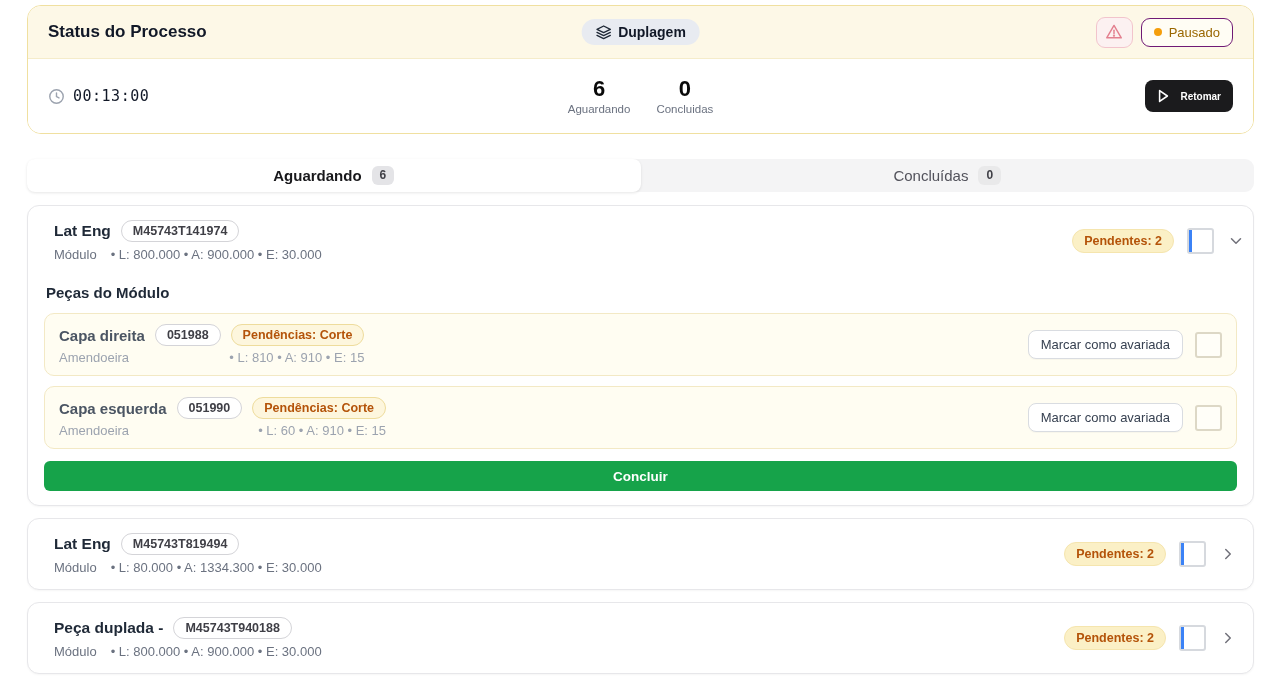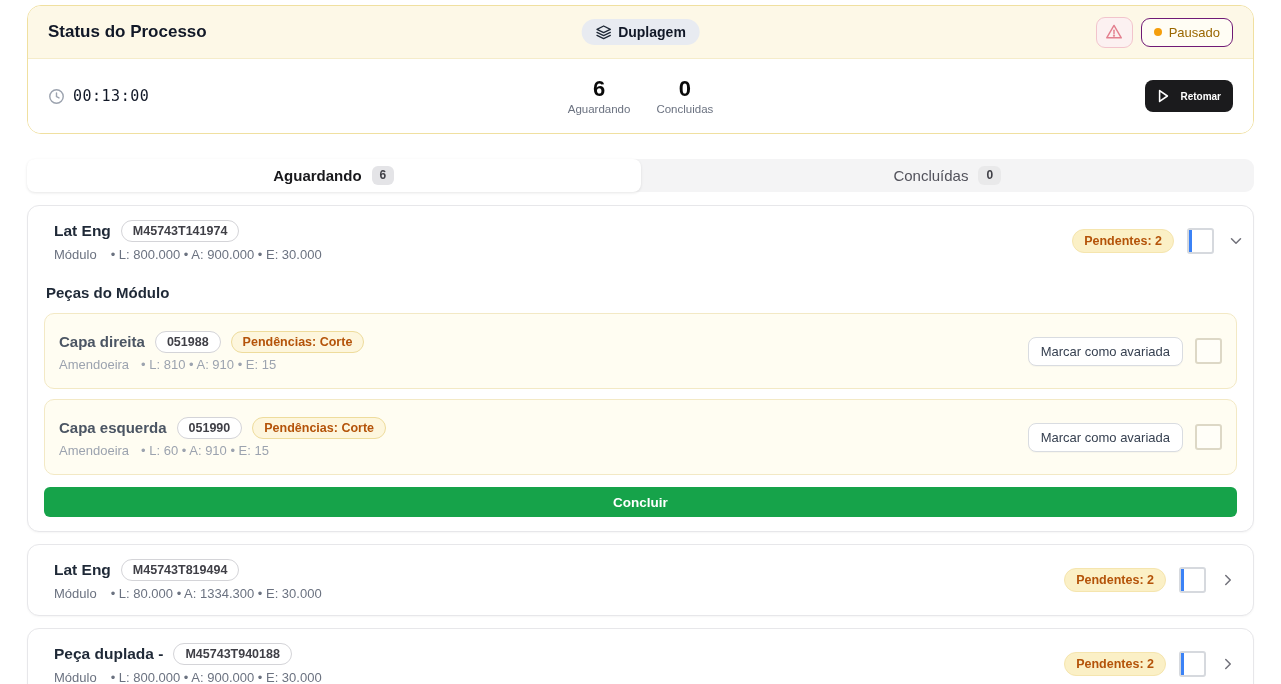--- a/index.html
+++ b/index.html
@@ -58,27 +58,27 @@
   .mh-right { display:flex; align-items:center; gap:13px; }
   .pending-badge { background:#fbf0c6; border:1px solid #f5e5ae; border-radius:999px;
     padding:4px 11px; font-size:12.5px; font-weight:700; color:#b45309; white-space:nowrap; }
   .checkbox { width:27px; height:26px; border:2px solid #d6d9de; border-radius:3px;
     background:#fff; position:relative; cursor:pointer; }
   .checkbox .caret { position:absolute; left:0; top:0; bottom:0; width:3px; background:#3b82f6; }
   .chev { display:flex; align-items:center; cursor:pointer; }
 
   
   .pieces-title { margin:22px 0 12px 2px; font-size:15px; font-weight:600; color:#1f2937; }
-  .piece-row { background:#fffdf2; border:1px solid #f3e9c5; border-radius:10px; height:76px;
+  .piece-row { background:#fffdf2; border:1px solid #f3e9c5; border-radius:10px; height:63px;
     display:flex; align-items:center; justify-content:space-between; padding:10px 14px; margin-bottom:10px; }
   .piece-left { display:flex; flex-direction:column; gap:4px; }
   .piece-title { font-size:15px; font-weight:600; color:#4b5563; }
   .pendencias-badge { background:#fdf6dd; border:1px solid #eedc9c; border-radius:999px;
     padding:3px 11px; font-size:12.5px; font-weight:700; color:#b45309; }
-  .piece-info { font-size:13px; color:#9ca3af; display:flex; gap:12px; }
+  .piece-info { font-size:13px; color:#9ca3af; display:flex; gap:12px;justify-content:space-between; }
   .piece-right { display:flex; align-items:center; gap:12px;padding-left:48px; }
   .damaged-btn { background:#fff; border:1px solid #d9dce1; border-radius:8px; padding:6px 12px;
     font-size:13px; color:#374151; cursor:pointer; box-shadow:0 1px 1px rgba(0,0,0,0.03); }
   .checkbox.cream { border-color:#ddd8c6; background:#fffef8; }
 
   .concluir-btn { width:100%; margin-top:2px; background:#16a34a; border:none; border-radius:6px;
     height:30px; color:#fff; font-size:13.5px; font-weight:700; cursor:pointer; }
 
   svg { display:block; }
 </style>

